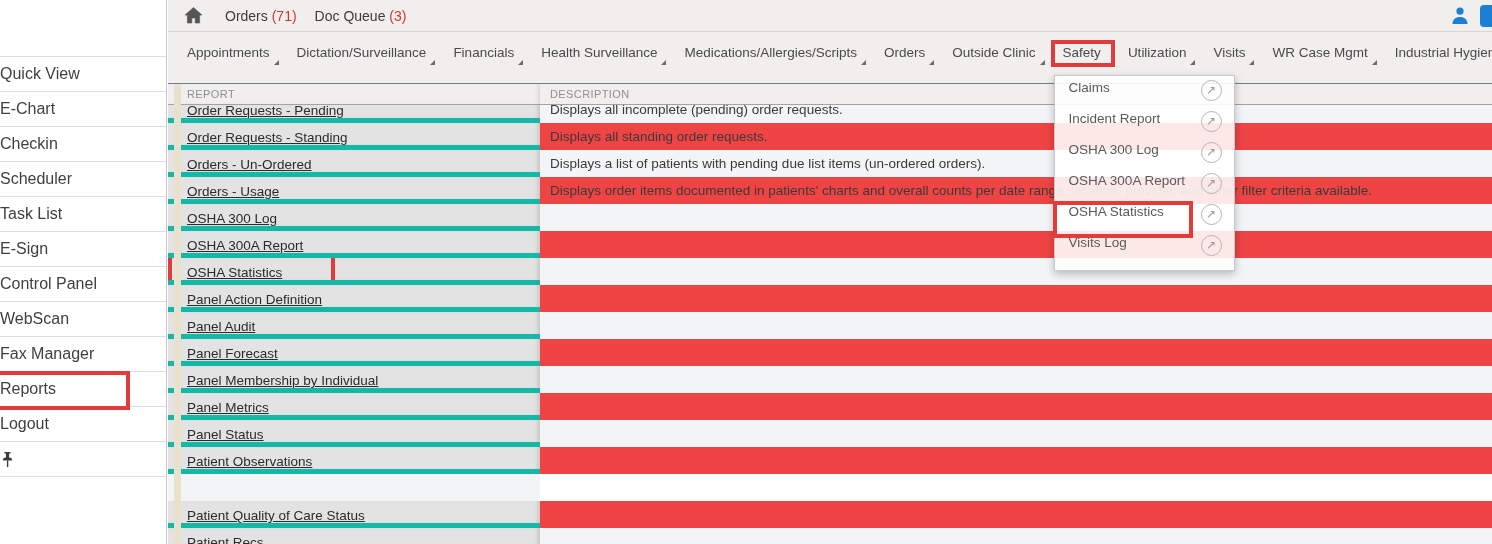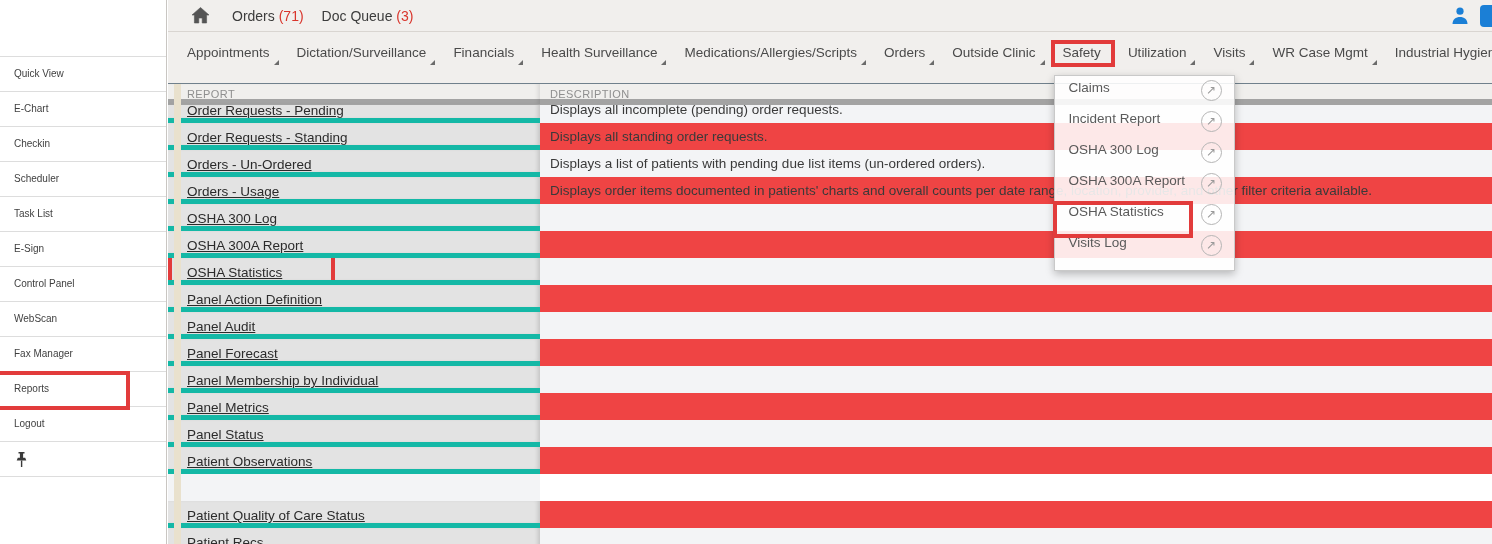--- a/index.html
+++ b/index.html
@@ -5,33 +5,33 @@
   * { margin:0; padding:0; box-sizing:border-box; }
   html,body { width:1492px; height:544px; }
   body { font-family:"Liberation Sans", sans-serif; background:#fff; overflow:hidden; }
 
   .page { position:relative; width:1492px; height:544px; overflow:hidden; background:#fff; }
 
   
   .sidebar { position:absolute; left:0; top:0; width:167px; height:544px;
              background:#fff; border-right:1px solid #c9c6c2; z-index:20; }
   .sidebar-spacer { height:57px; border-bottom:1px solid #ddd; }
-  .side-item { position:relative; height:35px; line-height:34px; padding-left:14px;
-               font-size:10px; color:#3f3f3f; border-bottom:1px solid #ddd; cursor:pointer;
+  .side-item { position:relative; height:35px; line-height:34px; padding-left:0;
+               font-size:16px; color:#3f3f3f; border-bottom:1px solid #ddd; cursor:pointer;
                background:#fff; }
   .side-item.pin-row { display:flex; align-items:center; }
   .annot { position:absolute; border:4px solid #e23b3b; z-index:60; pointer-events:none; }
   .annot-sidebar { left:-6px; top:-1px; width:136px; height:39px; }
 
   
   .main { position:absolute; left:168px; top:0; right:0; height:544px; }
 
   
   .topbar { position:relative; height:32px; background:#f1efed; border-bottom:1px solid #d9d5d1;
-            display:flex; align-items:center; padding-left:23px; overflow:visible; }
+            display:flex; align-items:center; padding-left:16px; overflow:visible; }
   .home-btn { display:flex; align-items:center; margin-right:22px; cursor:pointer; }
   .top-nav-item { font-size:14px; color:#3c3c3c; margin-right:18px; cursor:pointer; }
   .top-count { color:#d9342b; }
   .topbar-right { position:absolute; right:10px; top:0; height:32px; display:flex; align-items:center; }
   .person-icon { margin-right:10px; cursor:pointer; }
   .user-sliver { width:24px; height:22px; background:#1b7fd6; border-radius:4px; margin-right:-22px; }
 
   
   .tabrow { position:relative; height:52px; background:#f1efed; border-bottom:1px solid #70808c;
             display:flex; align-items:flex-start; padding:7px 0 0 8px; white-space:nowrap; }
@@ -53,21 +53,21 @@
              padding:0 12px 0 14px; cursor:pointer; }
   .dd-label { font-size:13.5px; color:#5a5a5a; flex:1 1 auto; }
   .dd-open { flex:0 0 auto; width:21px; height:21px; border:1px solid #b5b5b5; border-radius:50%;
              color:#9a9a9a; font-size:12px; line-height:19px; text-align:center; cursor:pointer; }
   .annot-dd { left:-2px; top:-3px; width:140px; height:37px; }
 
   
   .table-wrap { position:relative; height:460px; overflow:hidden; }
   .beige-strip { position:absolute; left:6px; top:0; bottom:0; width:7px; background:#e9e1cd; z-index:6; }
   .thead { position:relative; z-index:5; display:grid; grid-template-columns:372px 1fr;
-           height:21px; background:#f0efed; border-bottom:6px solid #a3a3a3; }
+           height:21px; background:#f0efed; border-bottom:1px solid #a3a3a3; }
   .th { font-size:11px; color:#8f8f8f; letter-spacing:0.4px; line-height:20px; }
   .th-report { padding-left:19px; box-shadow:inset -4px 0 4px -2px rgba(0,0,0,0.10); }
   .th-desc { padding-left:10px; }
   .tbody { position:relative; z-index:1; }
   .trow { display:grid; grid-template-columns:372px 1fr; height:27px; }
   .trow:first-child { margin-top:-9px; }
   .cell { height:27px; line-height:27px; overflow:hidden; white-space:nowrap; }
   .cell-rep { position:relative; background:#e3e3e3; padding-left:19px;
               border-bottom:5px solid #14b8a6;
               box-shadow:inset -4px 0 4px -2px rgba(0,0,0,0.14); }

